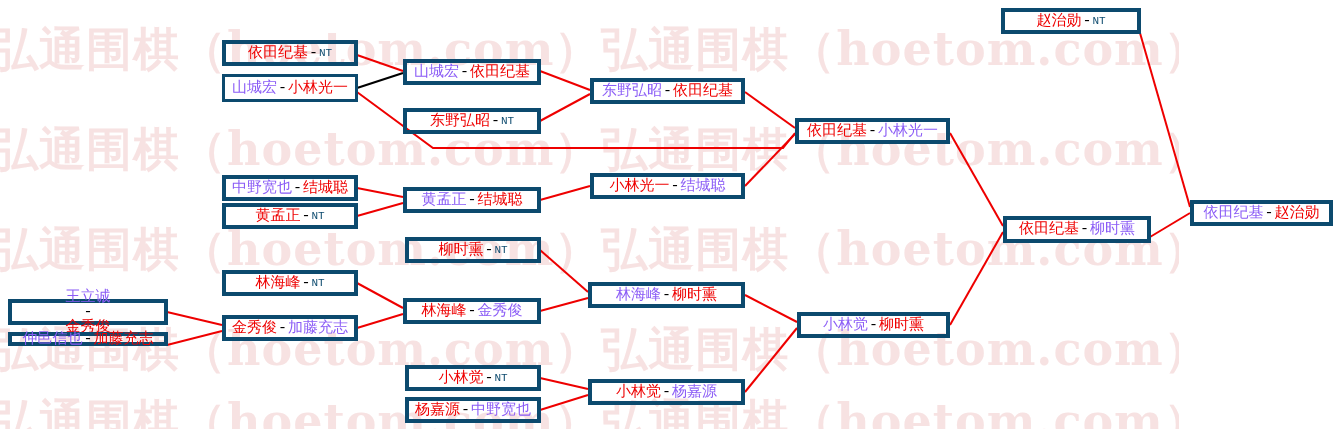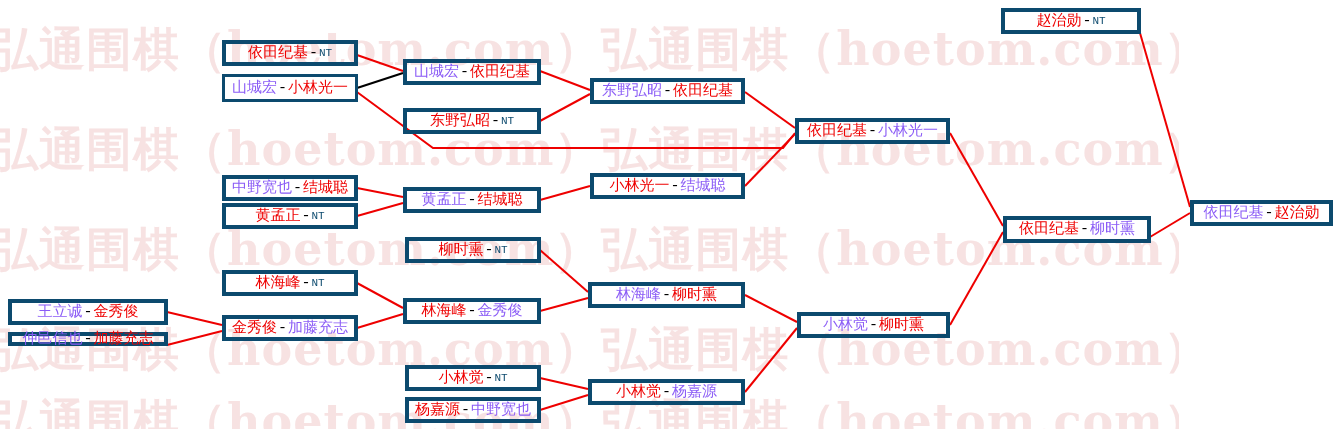--- a/index.html
+++ b/index.html
@@ -145,21 +145,21 @@
       <span class="dash">-</span>
       <span class="p-red">结城聪</span>
   </div>
 
   <div class="match" style="left:222px; top:203px; width:136px; height:26px;">
     <span class="p-red">黄孟正</span>
       <span class="dash">-</span>
       <span class="nt">NT</span>
   </div>
 
-  <div class="match" style="left:8px; top:299px; width:160px; height:26px;">
+  <div class="match" style="left:8px; top:299px; width:160px; height:26px;flex-direction:column;">
     <span class="p-black">王立诚</span>
       <span class="dash">-</span>
       <span class="p-red">金秀俊</span>
   </div>
 
   <div class="match" style="left:8px; top:332px; width:160px; height:14px;">
     <span class="p-black">仲邑信也</span>
       <span class="dash">-</span>
       <span class="p-red">加藤充志</span>
   </div>

